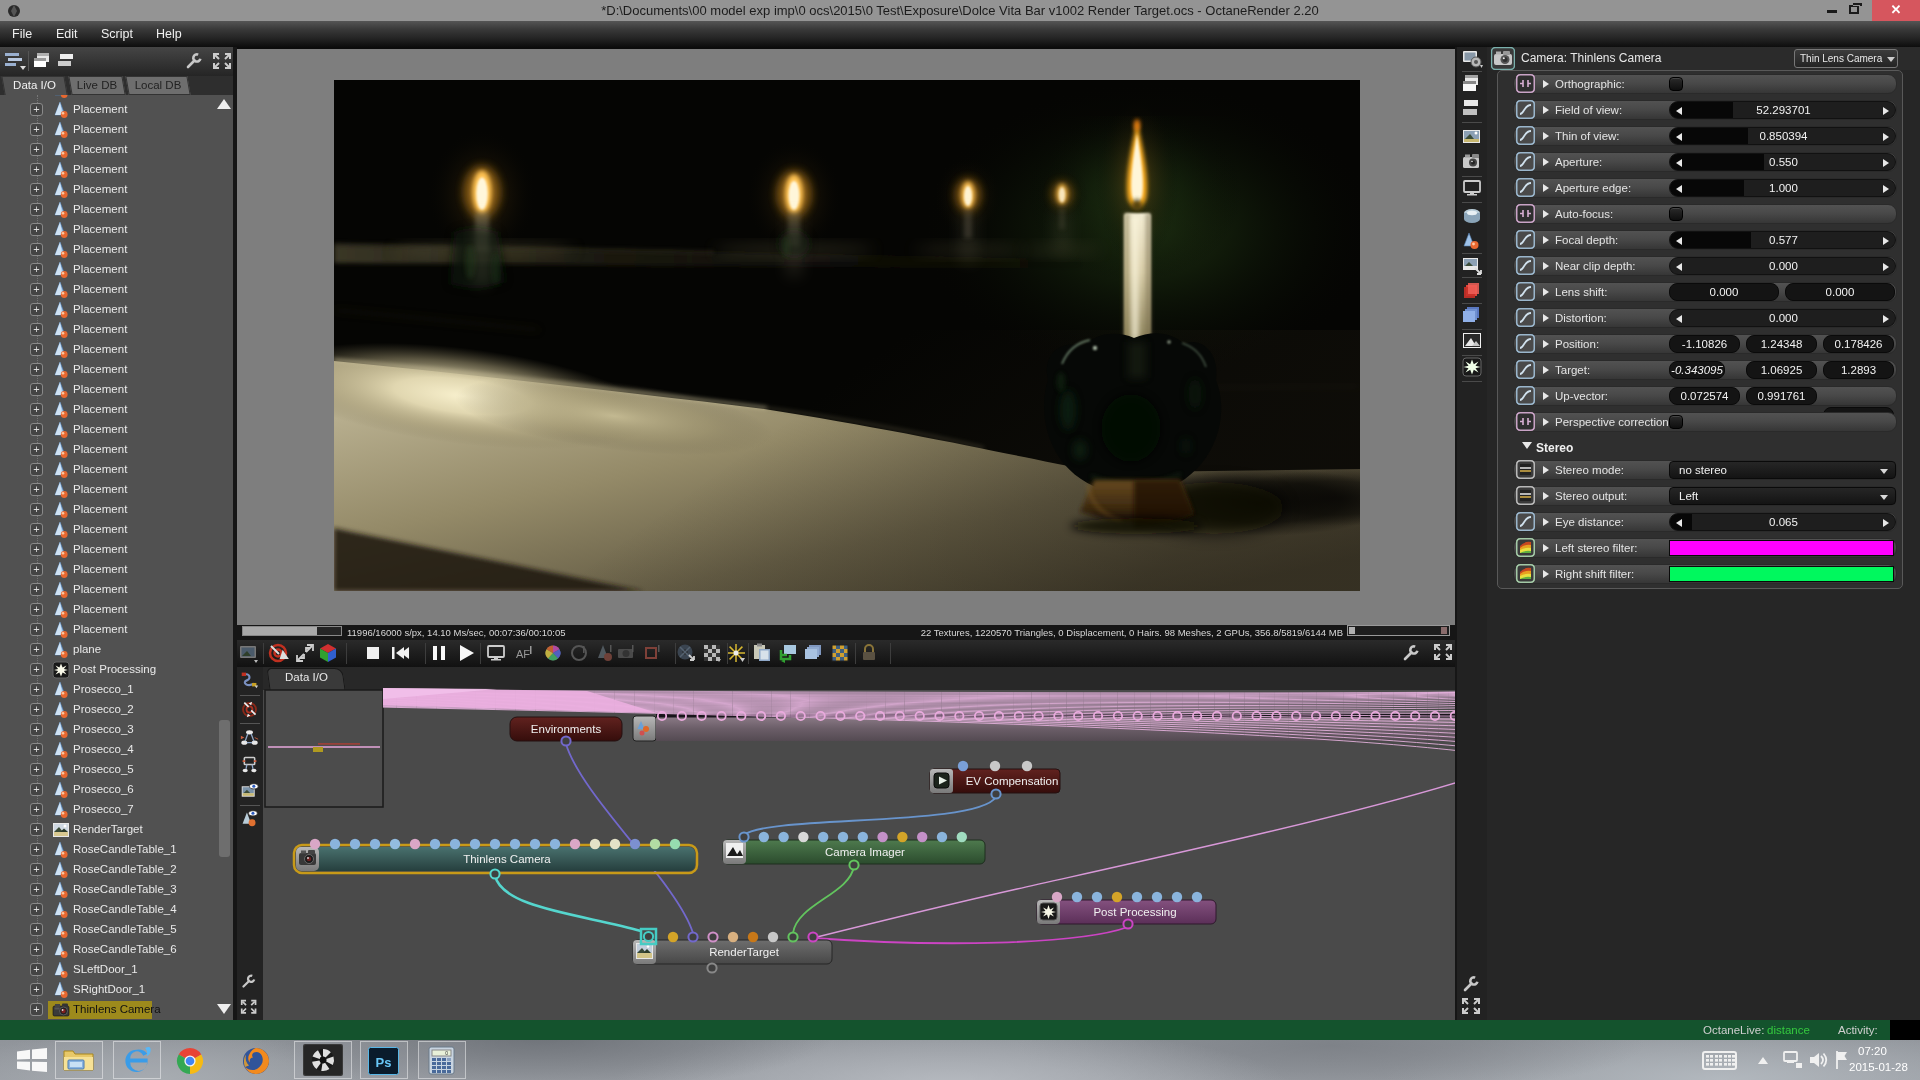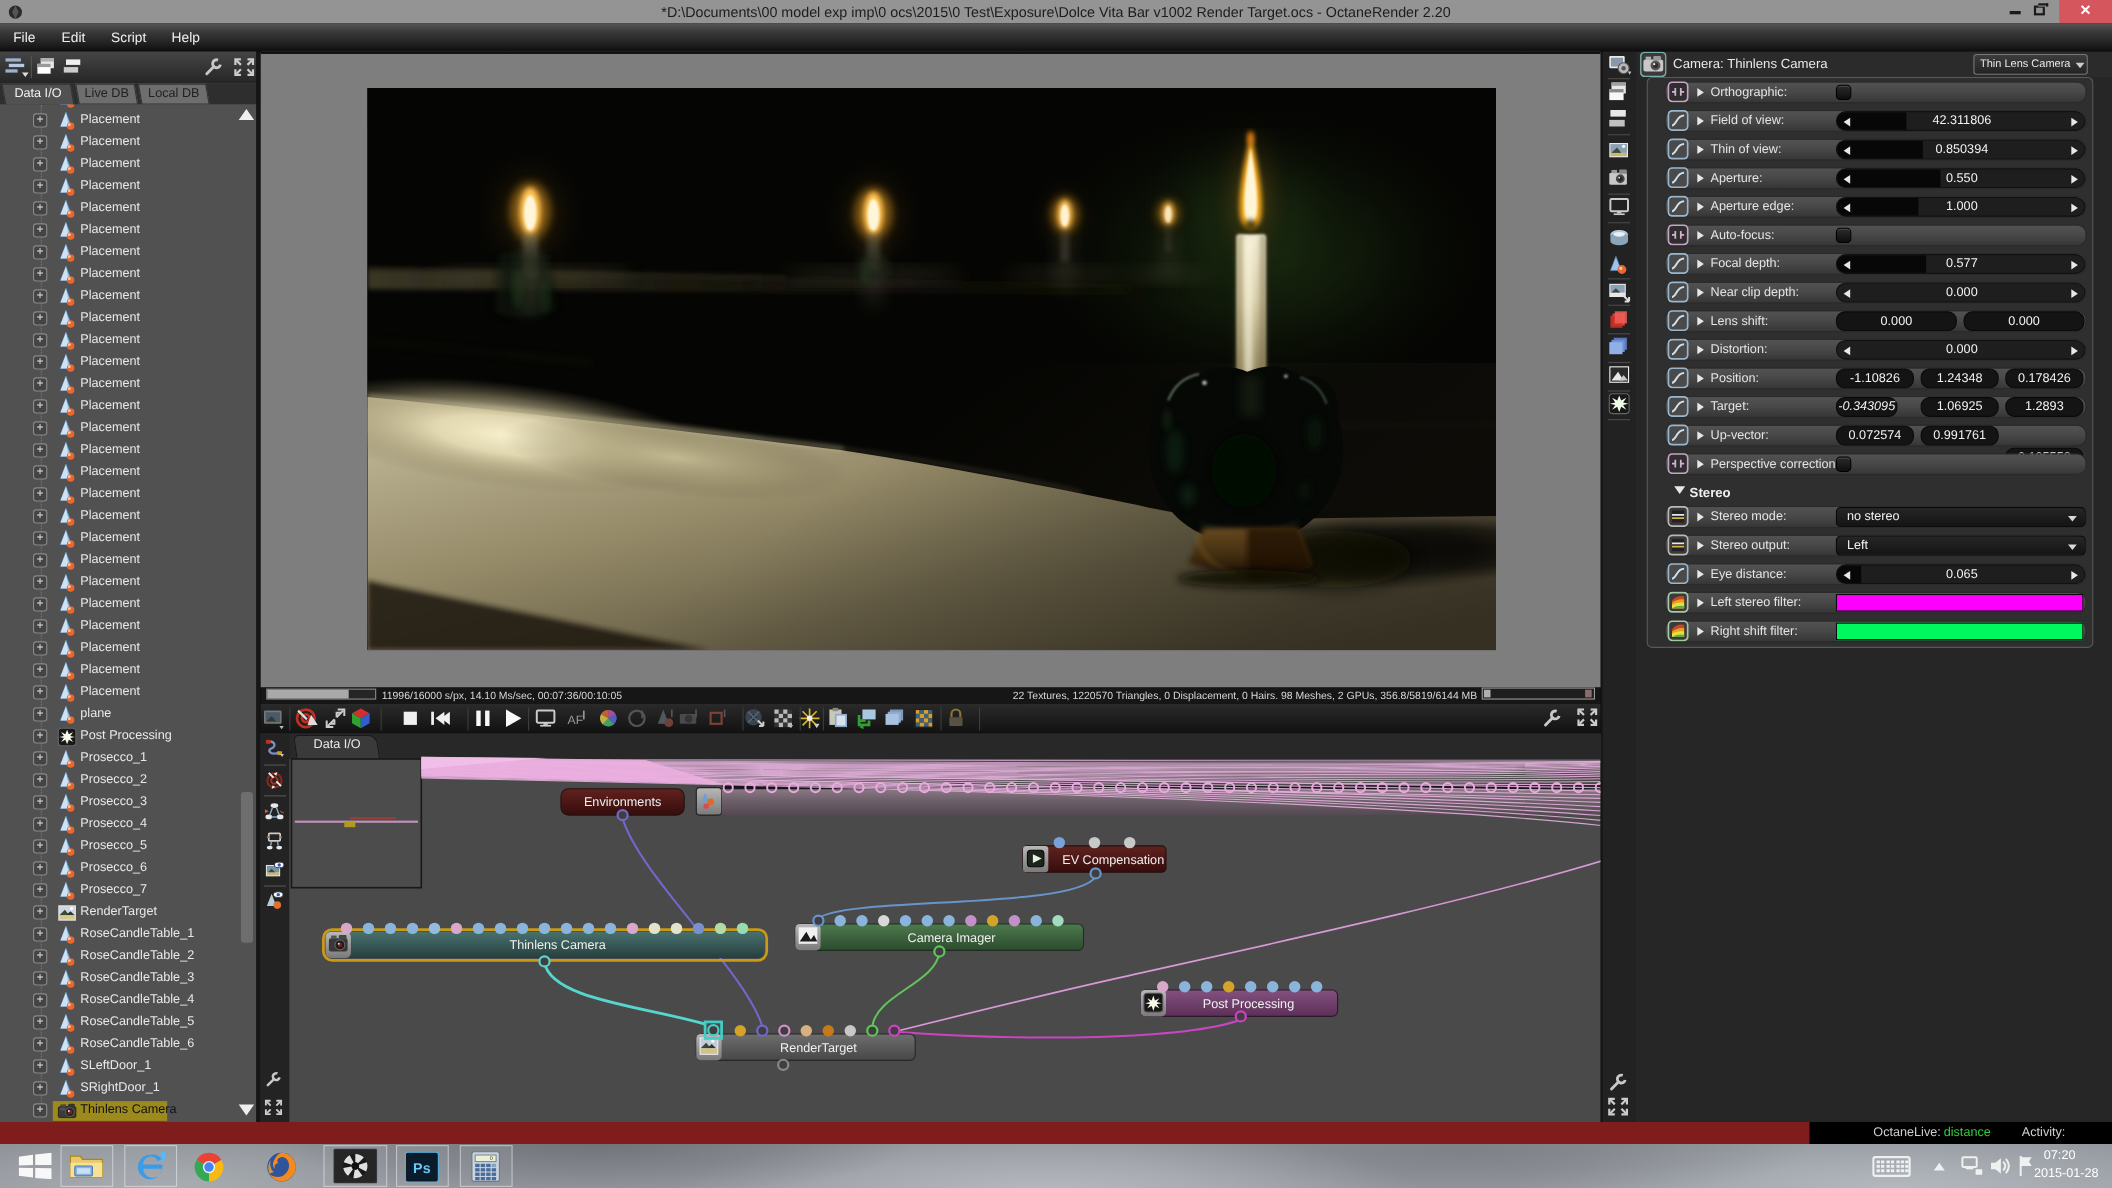--- a/index.html
+++ b/index.html
@@ -42,21 +42,21 @@
 .sfill{position:absolute;left:0;top:0;height:18px;background:#070707;}
 .sval{position:absolute;left:0;top:2px;width:227px;text-align:center;font-size:11.5px;color:#f2f2f2;}
 .sarl{position:absolute;left:6px;top:5px;width:0;height:0;border-right:6px solid #e8e8e8;border-top:4px solid transparent;border-bottom:4px solid transparent;}
 .sarr{position:absolute;right:6px;top:5px;width:0;height:0;border-left:6px solid #e8e8e8;border-top:4px solid transparent;border-bottom:4px solid transparent;}
 .vbox{position:absolute;top:0;height:18px;background:#141414;border-radius:8px;border:1px solid #0a0a0a;color:#f2f2f2;font-size:11.5px;text-align:center;line-height:17px;}
 .chk{position:absolute;left:155px;top:2px;width:14px;height:14px;background:linear-gradient(#2a2a2a,#0e0e0e);border-radius:4px;border:1px solid #000;box-shadow:inset 0 1px 0 #444;}
 .ddown{position:absolute;left:155px;top:0;width:227px;height:18px;border-radius:4px;background:linear-gradient(#262626,#141414);border:1px solid #0a0a0a;color:#f0f0f0;font-size:11.5px;line-height:17px;padding-left:9px;}
 .ddarr{position:absolute;right:7px;top:7px;width:0;height:0;border-top:5px solid #d8d8d8;border-left:4px solid transparent;border-right:4px solid transparent;}
 .cbar{position:absolute;left:155px;top:1px;width:225px;height:16px;border:1px solid #0a0a0a;}
 
-#bstrip{left:0;top:1020px;width:1645px;height:20px;background:#7f1d1d;}
+#bstrip{left:0;top:1020px;width:1890px;height:20px;background:#14532d;}
 #taskbar{left:0;top:1040px;width:1920px;height:40px;}
 .tbtn{position:absolute;top:1px;height:38px;border:1px solid rgba(255,255,255,.45);background:rgba(160,165,170,.25);}
 </style></head><body>
 
 <div class="abs" id="titlebar"></div>
 <svg class="abs" style="left:6px;top:3px" width="16" height="16">
     <circle cx="8" cy="8" r="6" fill="#2a2a2a"></circle>
     <path d="M8 2 L11 8 L8 14 L5 8 Z" fill="#555"></path>
   </svg>
 <div class="tx" style="left:0;top:3px;width:1920px;text-align:center;color:#1c1c1c;font-size:13px;">*D:\Documents\00 model exp imp\0 ocs\2015\0 Test\Exposure\Dolce Vita Bar v1002 Render Target.ocs - OctaneRender 2.20</div>
@@ -1375,21 +1375,21 @@
     </div>
     <div class="prow" style="top:53px;">
       <svg class="picon" style="left:2px;top:-1px" width="19" height="19" viewBox="0 0 19 19">
         <rect x="0.5" y="0.5" width="18" height="18" rx="4" fill="#4a4a4a" stroke="#9ab6cc" stroke-width="2"></rect>
         <path d="M4 14 C8 14 8 5 15 5" stroke="#cfe0ec" stroke-width="1.8" fill="none"></path>
       </svg>
       <div class="ptri"></div>
       <div class="plbl">Field of view:</div>
       <div class="slider">
         <div class="sfill" style="width:63px;"></div>
-        <div class="sval">42.311806</div>
+        <div class="sval">52.293701</div>
         <div class="sarl"></div>
         <div class="sarr"></div>
       </div>
     </div>
     <div class="prow" style="top:79px;">
       <svg class="picon" style="left:2px;top:-1px" width="19" height="19" viewBox="0 0 19 19">
         <rect x="0.5" y="0.5" width="18" height="18" rx="4" fill="#4a4a4a" stroke="#9ab6cc" stroke-width="2"></rect>
         <path d="M4 14 C8 14 8 5 15 5" stroke="#cfe0ec" stroke-width="1.8" fill="none"></path>
       </svg>
       <div class="ptri"></div>

